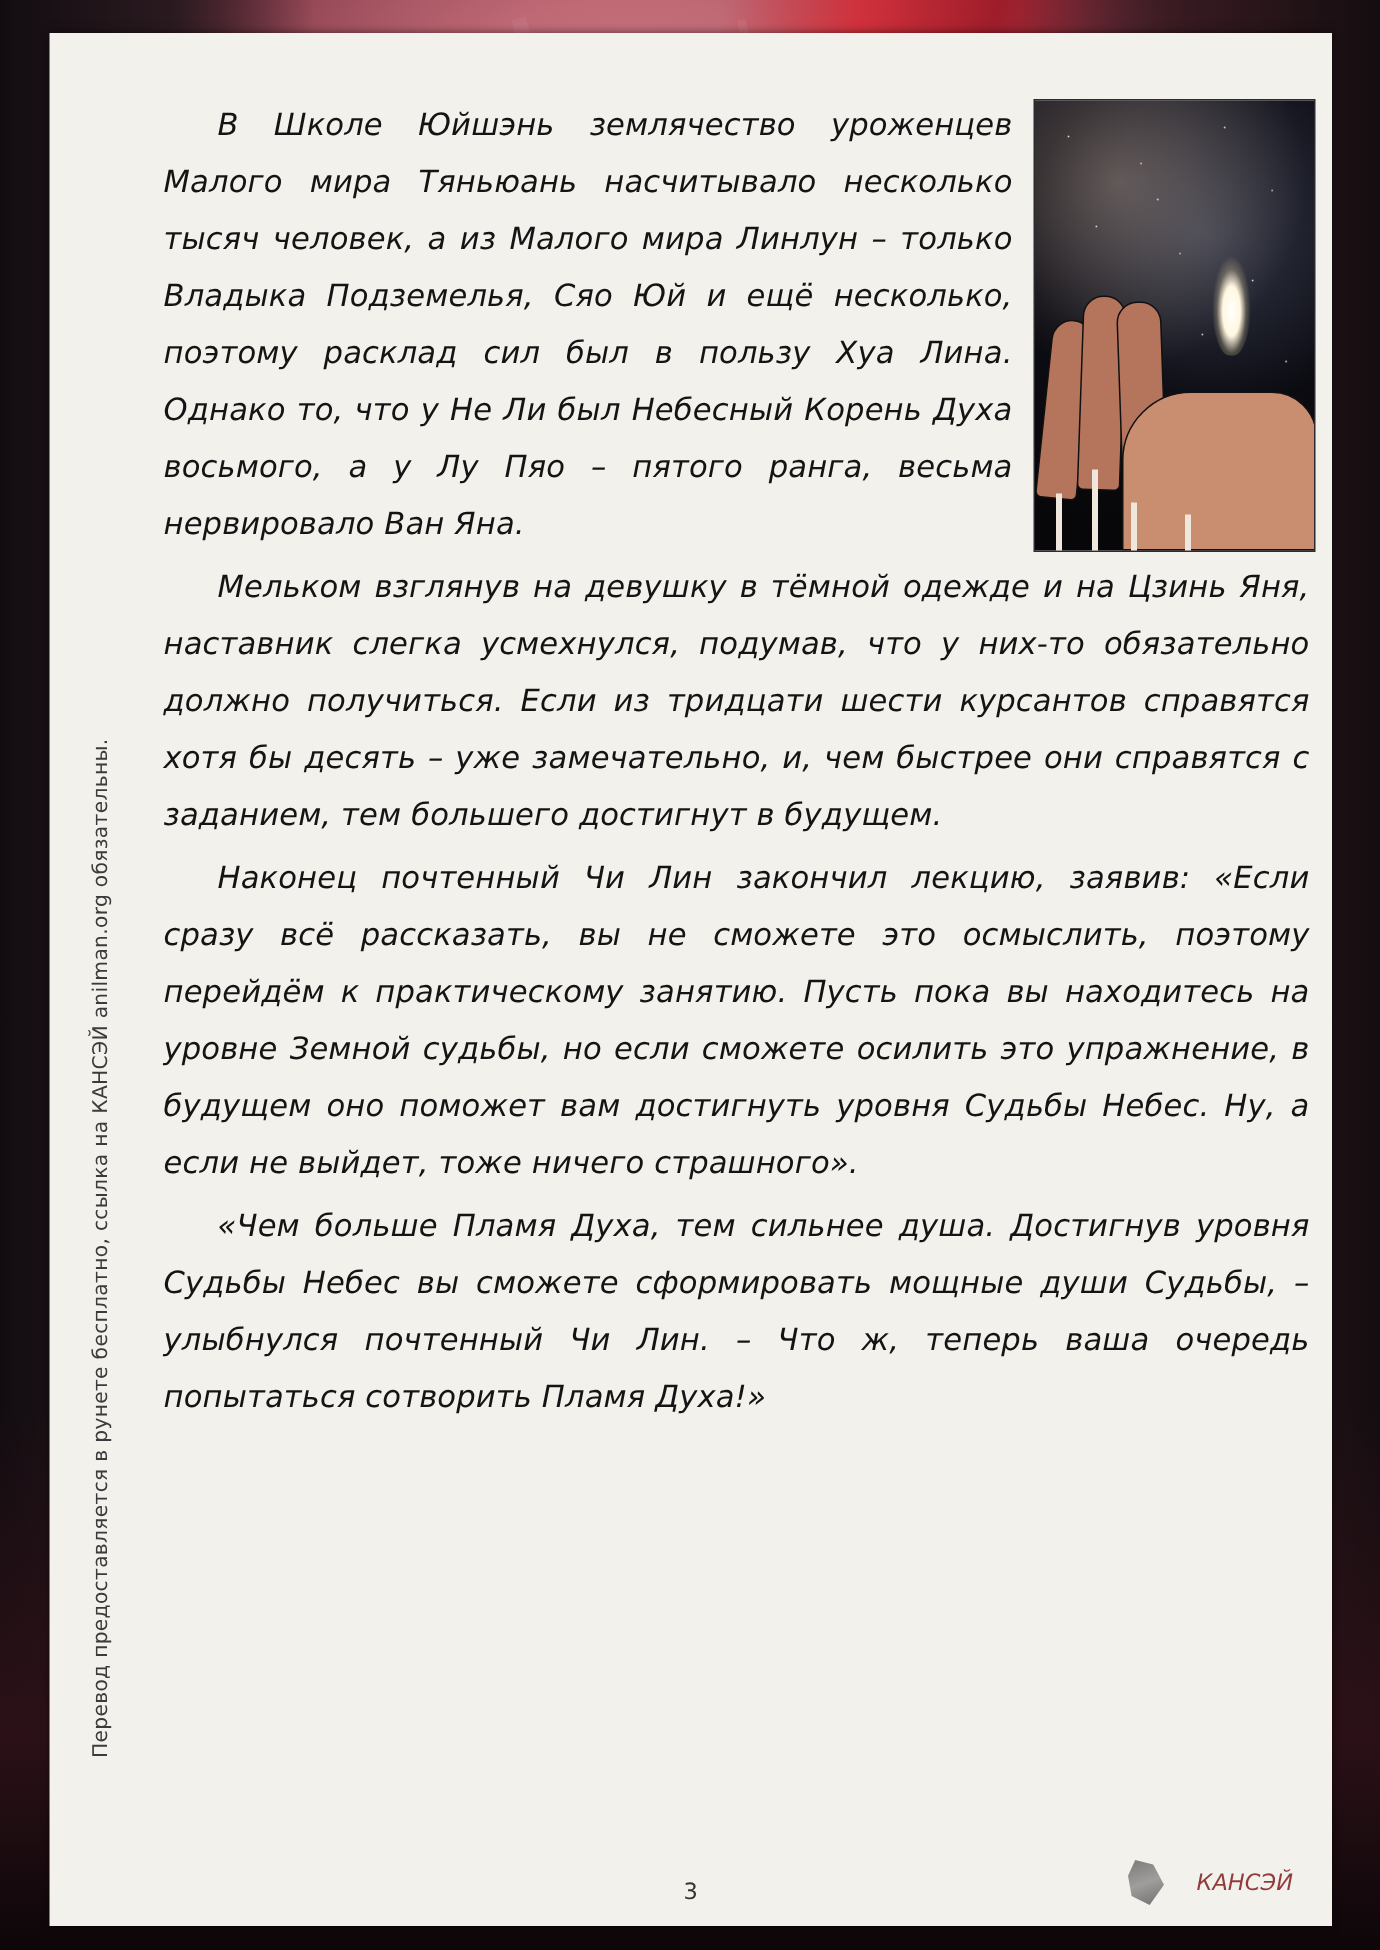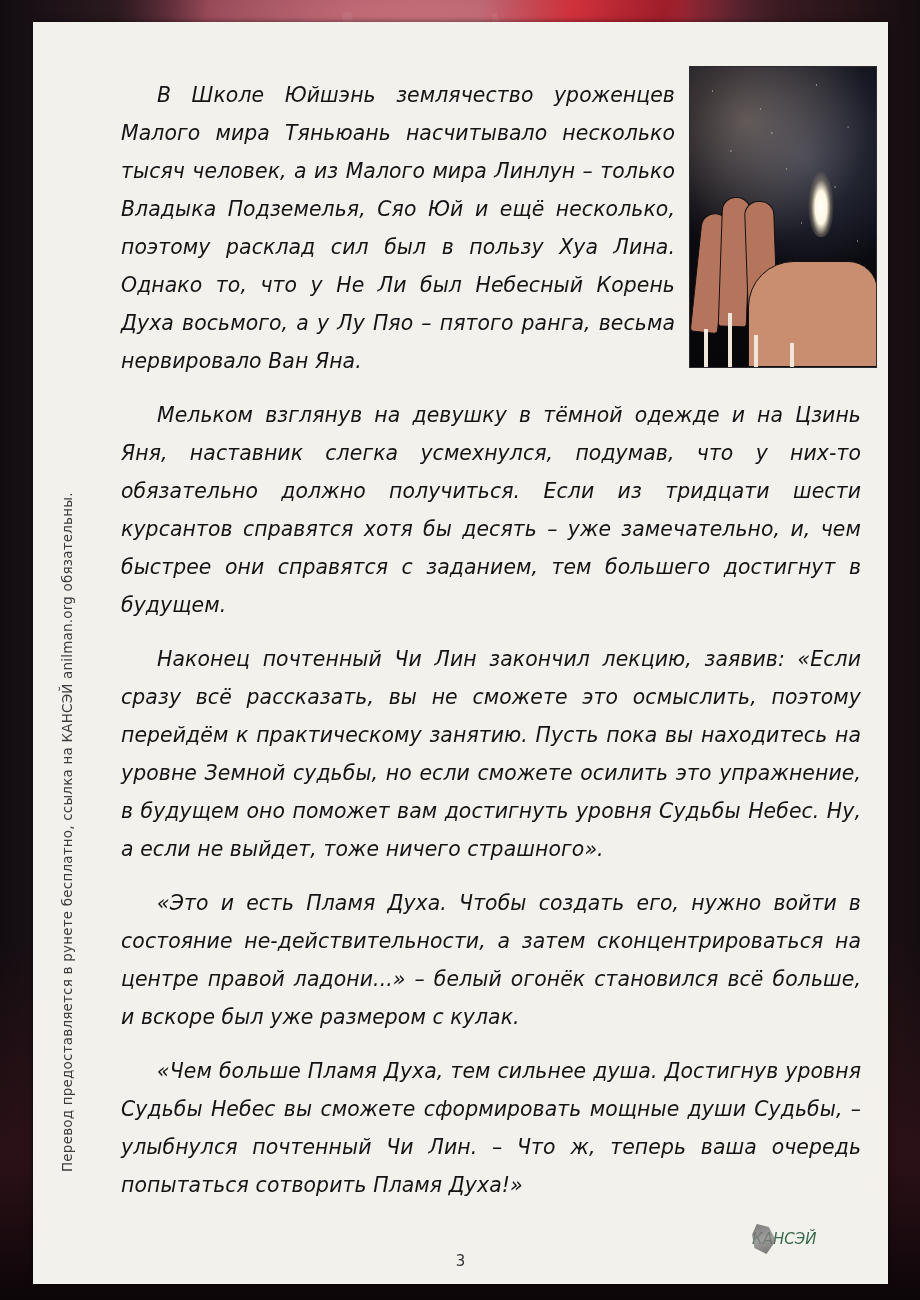--- a/index.html
+++ b/index.html
@@ -107,21 +107,21 @@
     width: 772px;
     color: #141414;
     font-family: "DejaVu Sans", sans-serif;
     font-size: 20.4px;
     line-height: 38px;
     text-align: justify;
     font-style: italic;
     letter-spacing: 0.1px;
   }
   .body-text p {
-    margin: 16px;
+    margin: 4px;
     text-indent: 36px;
   }
   .body-text p.p-wrap-img {
     
   }
 
   
   .inset-img {
     float: right;
     shape-outside: margin-box;
@@ -200,26 +200,27 @@
     text-align: center;
     font-size: 15px;
     color: #333;
     font-family: "DejaVu Sans", sans-serif;
   }
 
   
   .logo {
     position: absolute;
     right: 26px;
-    bottom: 24px;
+    bottom: 8px;
     width: 110px;
     height: 42px;
-    color: #14532d;
+    color: #7f1d1d;
     font-size: 15px;
     font-style: italic;
+    text-align: right;
     line-height: 42px;
     opacity: 0.85;
   }
   .logo-mark {
     position: absolute;
     left: 0;
     top: 6px;
     width: 24px;
     height: 30px;
     background: linear-gradient(160deg, #444 0%, #777 50%, #333 100%);
@@ -262,21 +263,20 @@
             <div class="drip" style="left:10px;bottom:-2px;height:40px;"></div>
             <div class="drip" style="left:34px;bottom:-2px;height:56px;"></div>
             <div class="drip" style="left:60px;bottom:-2px;height:34px;"></div>
             <div class="drip" style="left:96px;bottom:-2px;height:26px;"></div>
           </div>
         </div>
 
         <p>В Школе Юйшэнь землячество уроженцев Малого мира Тяньюань насчитывало несколько тысяч человек, а из Малого мира Линлун – только Владыка Подземелья, Сяо Юй и ещё несколько, поэтому расклад сил был в пользу Хуа Лина. Однако то, что у Не Ли был Небесный Корень Духа восьмого, а у Лу Пяо – пятого ранга, весьма нервировало Ван Яна.</p>
         <p>Мельком взглянув на девушку в тёмной одежде и на Цзинь Яня, наставник слегка усмехнулся, подумав, что у них-то обязательно должно получиться. Если из тридцати шести курсантов справятся хотя бы десять – уже замечательно, и, чем быстрее они справятся с заданием, тем большего достигнут в будущем.</p>
         <p>Наконец почтенный Чи Лин закончил лекцию, заявив: «Если сразу всё рассказать, вы не сможете это осмыслить, поэтому перейдём к практическому занятию. Пусть пока вы находитесь на уровне Земной судьбы, но если сможете осилить это упражнение, в будущем оно поможет вам достигнуть уровня Судьбы Небес. Ну, а если не выйдет, тоже ничего страшного».</p>
-        <p>«Это и есть Пламя Духа. Чтобы создать его, нужно войти в состояние не-действительности, а затем сконцентрироваться на центре правой ладони...» – белый огонёк становился всё больше, и вскоре был уже размером с кулак.</p>
         <p class="p-wrap-img">«Чем больше Пламя Духа, тем сильнее душа. Достигнув уровня Судьбы Небес вы сможете сформировать мощные души Судьбы, – улыбнулся почтенный Чи Лин. – Что ж, теперь ваша очередь попытаться сотворить Пламя Духа!»</p>
 
       </div>
 
     </div>
 
     <div class="page-num">3</div>
 
     <div class="logo">
       <span class="logo-mark"></span>

